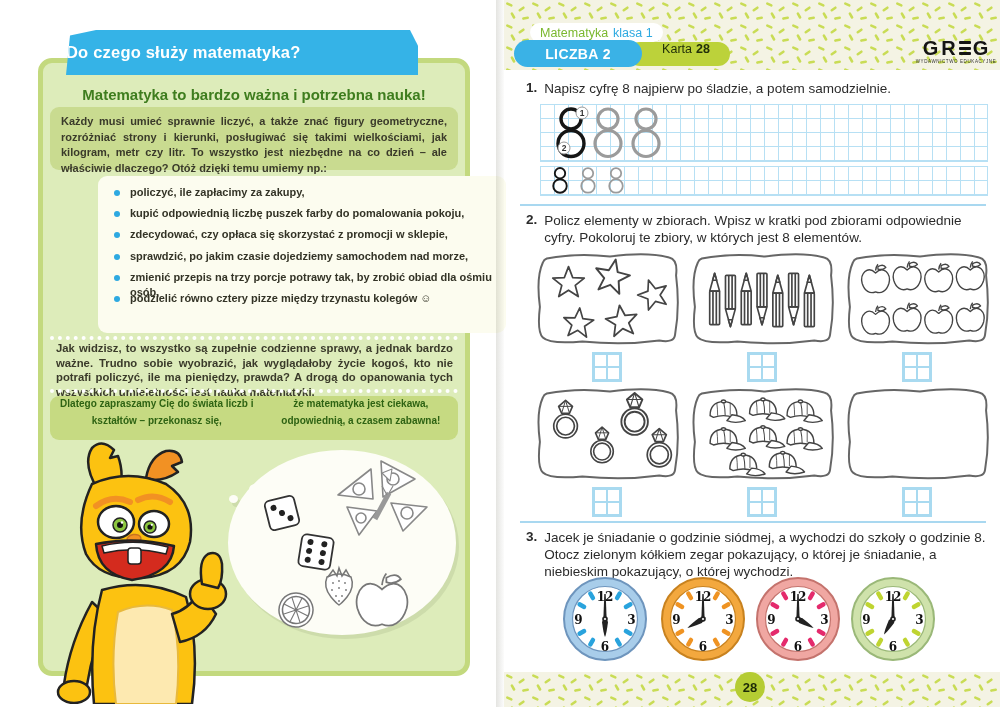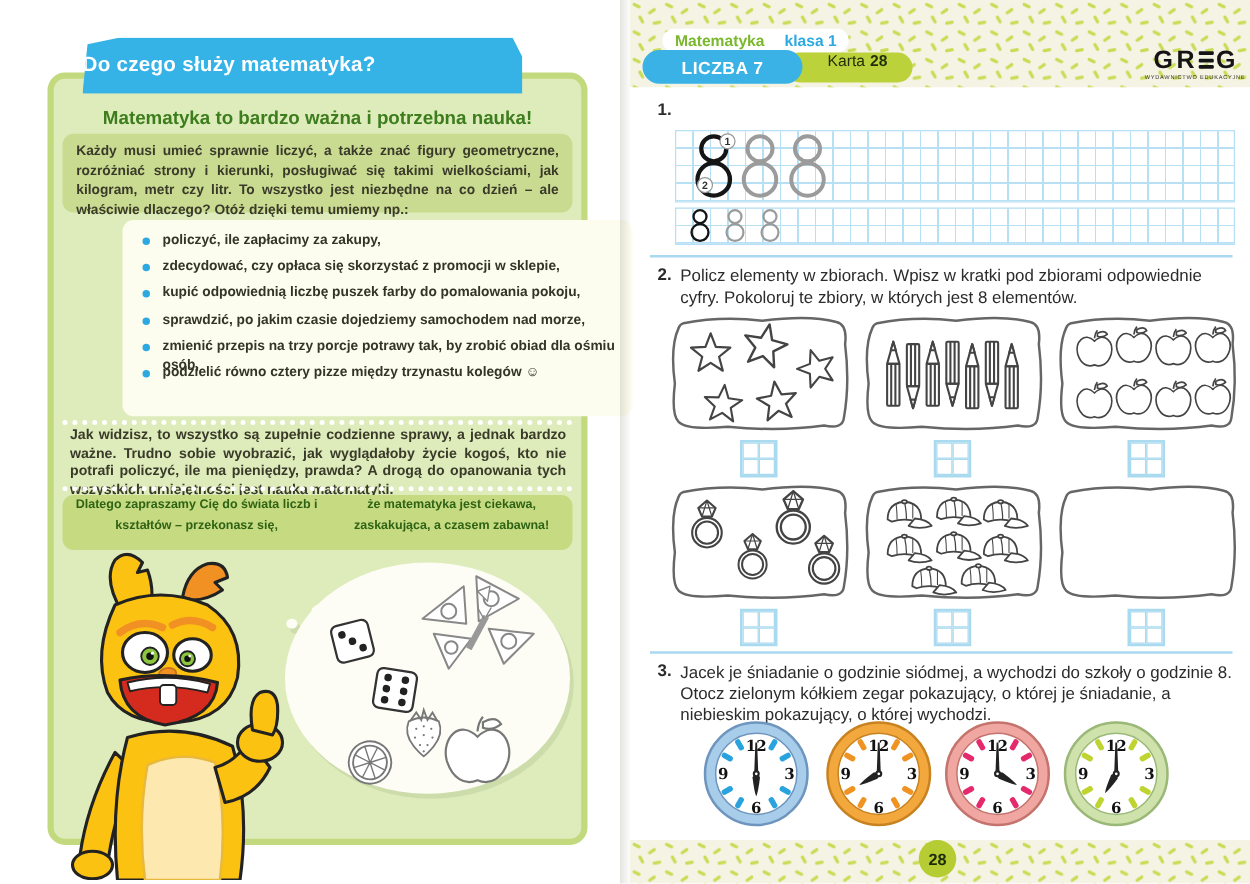--- a/index.html
+++ b/index.html
@@ -38,21 +38,21 @@
   .bdot3{left:276px;top:469px;width:17px;height:15px;}
 
   
   .gutter{left:496px;top:0;width:8px;height:707px;
           background:linear-gradient(to right,rgba(90,90,70,.16),rgba(90,90,70,.02));}
 
   
   .band-top{left:504px;top:0;width:496px;height:70px;}
   .band-bottom{left:504px;top:672px;width:496px;height:35px;}
   .subject-pill{left:530px;top:23px;height:19px;background:#fff;border-radius:10px;
-                display:flex;align-items:center;padding:0 10px;gap:16px;font-size:12.5px;font-weight:bold;}
+                display:flex;align-items:center;padding:0 10px;gap:5px;font-size:12.5px;font-weight:normal;}
   .subject-pill .subj{color:#7ab82e;} .subject-pill .grade{color:#2da9e1;}
   .topic-pill{left:514px;top:40px;width:128px;height:27px;background:#3ab2e6;border-radius:14px;
               display:flex;align-items:center;justify-content:center;color:#fff;font-weight:bold;
               font-size:14px;letter-spacing:.4px;z-index:2;}
   .card-pill{left:628px;top:42px;width:102px;height:24px;background:#bcd23a;border-radius:12px;
              display:flex;justify-content:center;gap:4px;color:#22300a;
              font-size:12.5px;z-index:1;padding-left:14px;box-sizing:border-box;}
   .card-pill .cnum{font-weight:bold;}
   .greg{left:920px;top:38px;width:72px;display:flex;flex-direction:column;align-items:center;}
   .greg-word{display:flex;align-items:center;gap:2px;font-weight:bold;font-size:20px;color:#141414;
@@ -144,25 +144,25 @@
 
   <div class="abs intro-box">Każdy musi umieć sprawnie liczyć, a także znać figury geometryczne, rozróżniać strony i kierunki, posługiwać się takimi wielkościami, jak kilogram, metr czy litr. To wszystko jest niezbędne na co dzień – ale właściwie dlaczego? Otóż dzięki temu umiemy np.:</div>
 
   <div class="abs list-box" id="bullets">
       <div class="bullet-row">
         <span class="dot"></span>
         <span class="btxt">policzyć, ile zapłacimy za zakupy,</span>
       </div>
       <div class="bullet-row">
         <span class="dot"></span>
-        <span class="btxt">zdecydować, czy opłaca się skorzystać z promocji w sklepie,</span>
+        <span class="btxt">kupić odpowiednią liczbę puszek farby do pomalowania pokoju,</span>
       </div>
       <div class="bullet-row">
         <span class="dot"></span>
-        <span class="btxt">kupić odpowiednią liczbę puszek farby do pomalowania pokoju,</span>
+        <span class="btxt">zdecydować, czy opłaca się skorzystać z promocji w sklepie,</span>
       </div>
       <div class="bullet-row">
         <span class="dot"></span>
         <span class="btxt">sprawdzić, po jakim czasie dojedziemy samochodem nad morze,</span>
       </div>
       <div class="bullet-row">
         <span class="dot"></span>
         <span class="btxt">zmienić przepis na trzy porcje potrawy tak, by zrobić obiad dla ośmiu osób,</span>
       </div>
       <div class="bullet-row">
@@ -170,21 +170,21 @@
         <span class="btxt">podzielić równo cztery pizze między trzynastu kolegów ☺</span>
       </div>
     </div>
 
   <div class="abs dotline" style="top:336px"></div>
   <div class="abs outro">Jak widzisz, to wszystko są zupełnie codzienne sprawy, a jednak bardzo ważne. Trudno sobie wyobrazić, jak wyglądałoby życie kogoś, kto nie potrafi policzyć, ile ma pieniędzy, prawda? A drogą do opanowania tych wszystkich umiejętności jest nauka matematyki.</div>
   <div class="abs dotline" style="top:389px"></div>
 
   <div class="abs invite-box">
     <span>Dlatego zapraszamy Cię do świata liczb i kształtów – przekonasz się,</span>
-    <span>że matematyka jest ciekawa, zaskakująca, a czasem zabawna!</span>
+    <span>że matematyka jest ciekawa, odpowiednią, a czasem zabawna!</span>
   </div>
 
   <svg class="abs" style="left:30px;top:442px" width="230" height="262" viewBox="0 0 230 262">
     <g stroke="#222" stroke-width="2.5" stroke-linejoin="round" stroke-linecap="round">
       <path d="M62,160 Q40,200 34,242 Q33,252 44,253 Q55,253 57,243 Q63,205 78,175 Z" fill="#fcc211"></path>
       <ellipse cx="44" cy="250" rx="16" ry="11" fill="#fcc211"></ellipse>
       <path d="M72,148 Q58,200 64,262 L162,262 Q170,205 156,155 Q115,135 72,148 Z" fill="#fcc211"></path>
       <path d="M88,170 Q80,215 86,262 L146,262 Q152,210 142,168 Q115,158 88,170 Z" fill="#fde9b0" stroke="#e8b93c" stroke-width="2"></path>
       <path d="M150,200 Q175,195 186,172 L170,150 Q158,168 142,172 Z" fill="#fcc211"></path>
       <ellipse cx="178" cy="152" rx="18" ry="15" fill="#fcc211"></ellipse>
@@ -311,39 +311,40 @@
 
   <div class="abs subject-pill">
     <span class="subj">Matematyka</span>
     <span class="grade">klasa 1</span>
   </div>
   <div class="abs card-pill">
     <span>Karta</span>
     <span class="cnum">28</span>
   </div>
   <div class="abs topic-pill">
-    <span>LICZBA 7</span>
+    <span>LICZBA 2</span>
   </div>
 
   <div class="abs greg">
     <div class="greg-word">
       <span>G</span>
         <span>R</span>
       <span class="greg-e">
           <div></div>
           <div></div>
           <div></div>
         </span>
       <span>G</span>
     </div>
     <div class="greg-sub">WYDAWNICTWO EDUKACYJNE</div>
   </div>
 
   <div class="abs task" id="task1">
     <span class="tnum">1.</span>
+    <span class="ttxt">Napisz cyfrę 8 najpierw po śladzie, a potem samodzielnie.</span>
   </div>
 
   <div class="abs wgrid" id="grid1"></div>
   <svg class="abs" style="left:540px;top:104px" width="446" height="56" viewBox="0 0 446 56">
     <g style="color:#151515">
         <use href="#g-eight" transform="translate(31,28)" stroke="currentColor" stroke-width="3.4"></use>
       </g>
     <g style="color:#9b9b9b">
       <use href="#g-eight" transform="translate(68,28)" stroke="currentColor" stroke-width="3.2"></use>
       <use href="#g-eight" transform="translate(106,28)" stroke="currentColor" stroke-width="3.2"></use>

